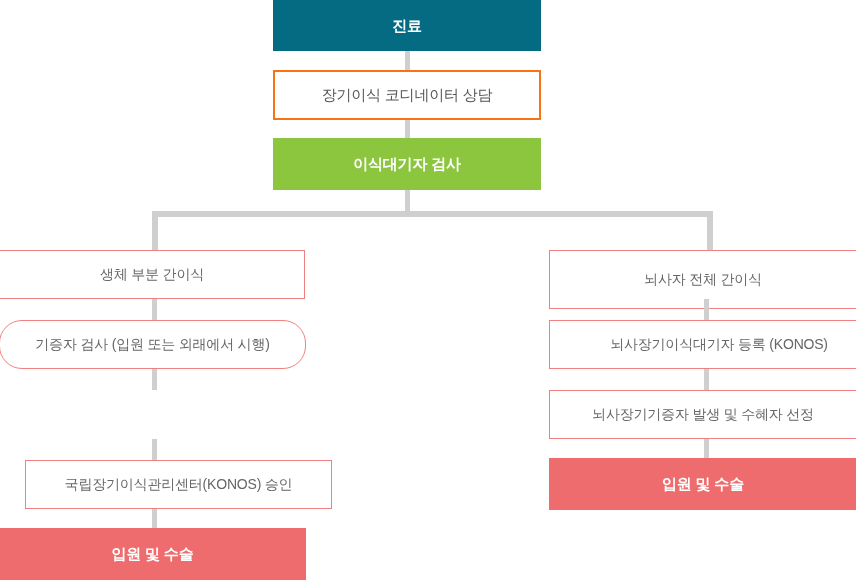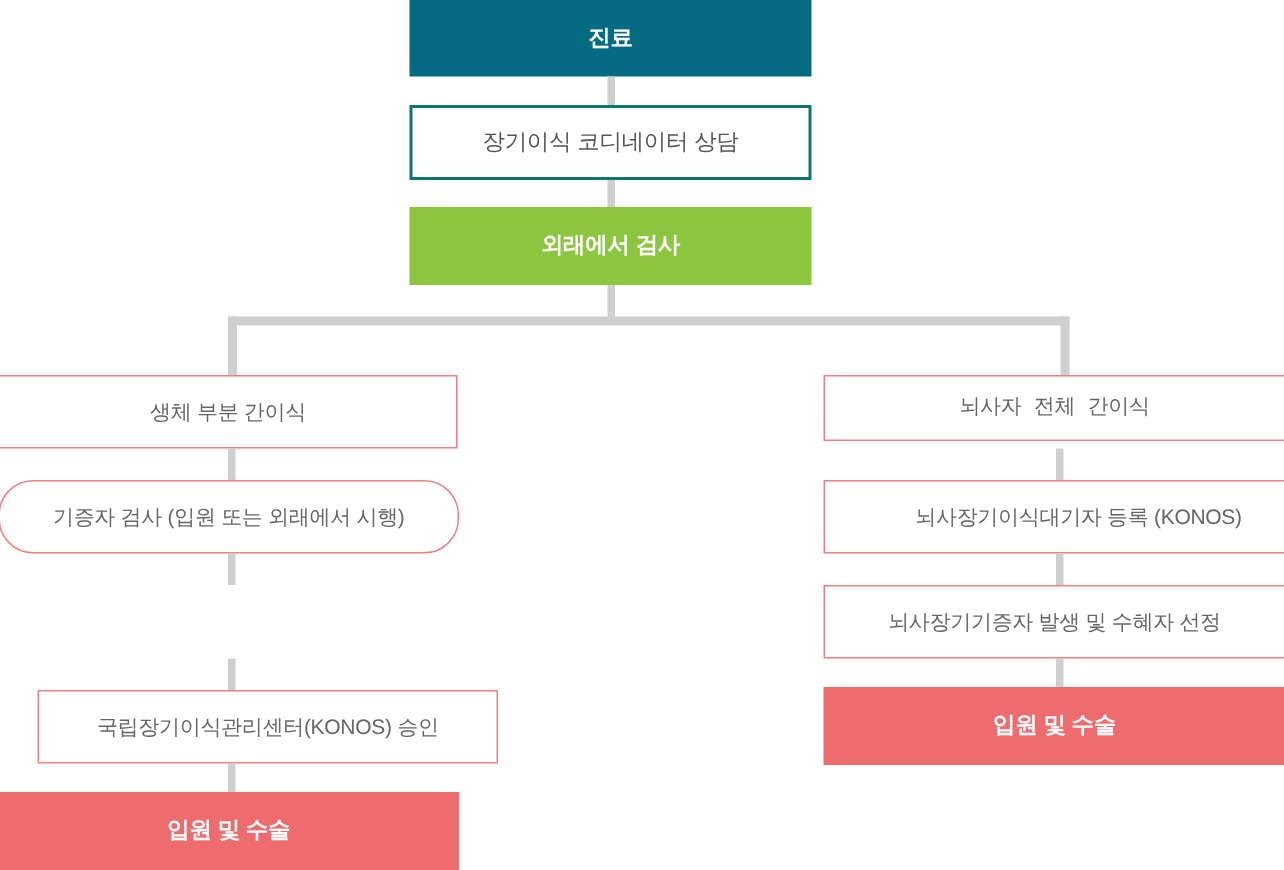--- a/index.html
+++ b/index.html
@@ -40,21 +40,21 @@
 
   
   .node-solid-teal {
     background: #056B82;
     color: #ffffff;
     font-size: 15px;
     font-weight: bold;
   }
   .node-outline-teal {
     background: #ffffff;
-    border: 2px solid #0f766e;
+    border: 2px solid #f97316;
     color: #555555;
     font-size: 15px;
   }
   .node-solid-green {
     background: #8CC63E;
     color: #ffffff;
     font-size: 15px;
     font-weight: bold;
   }
 
@@ -89,21 +89,21 @@
 
   <div class="conn conn-v" style="left:405px; top:51px; width:5px; height:21px;"></div>
 
   <div class="node node-outline-teal" style="left:273px; top:70px; width:268px; height:50px;">
     <span class="node-label">장기이식 코디네이터 상담</span>
   </div>
 
   <div class="conn conn-v" style="left:405px; top:120px; width:5px; height:20px;"></div>
 
   <div class="node node-solid-green" style="left:273px; top:138px; width:268px; height:52px;">
-    <span class="node-label">외래에서 검사</span>
+    <span class="node-label">이식대기자 검사</span>
   </div>
 
   <div class="conn conn-v" style="left:405px; top:190px; width:5px; height:24px;"></div>
 
   <div class="conn conn-h" style="left:152px; top:211px; width:561px; height:6px;"></div>
 
   <div class="conn conn-v" style="left:152px; top:211px; width:6px; height:40px;"></div>
 
   <div class="conn conn-v" style="left:707px; top:211px; width:6px; height:40px;"></div>
 
@@ -125,21 +125,21 @@
   <div class="node node-outline-coral" style="left:-1px; top:460px; width:307px; height:49px;margin-left:26px;">
     <span class="node-label">국립장기이식관리센터(KONOS) 승인</span>
   </div>
 
   <div class="conn conn-v" style="left:152px; top:509px; width:5px; height:21px;"></div>
 
   <div class="node node-solid-coral" style="left:-1px; top:528px; width:307px; height:52px;">
     <span class="node-label">입원 및 수술</span>
   </div>
 
-  <div class="node node-outline-coral" style="left:549px; top:250px; width:308px; height:44px;font-family:Liberation Mono, monospace;">
+  <div class="node node-outline-coral" style="left:549px; top:250px; width:308px; height:59px;">
     <span class="node-label">뇌사자 전체 간이식</span>
   </div>
 
   <div class="conn conn-v" style="left:704px; top:299px; width:5px; height:21px;"></div>
 
   <div class="node node-outline-coral" style="left:549px; top:320px; width:340px; height:49px;">
     <span class="node-label">뇌사장기이식대기자 등록 (KONOS)</span>
   </div>
 
   <div class="conn conn-v" style="left:704px; top:369px; width:5px; height:21px;"></div>

